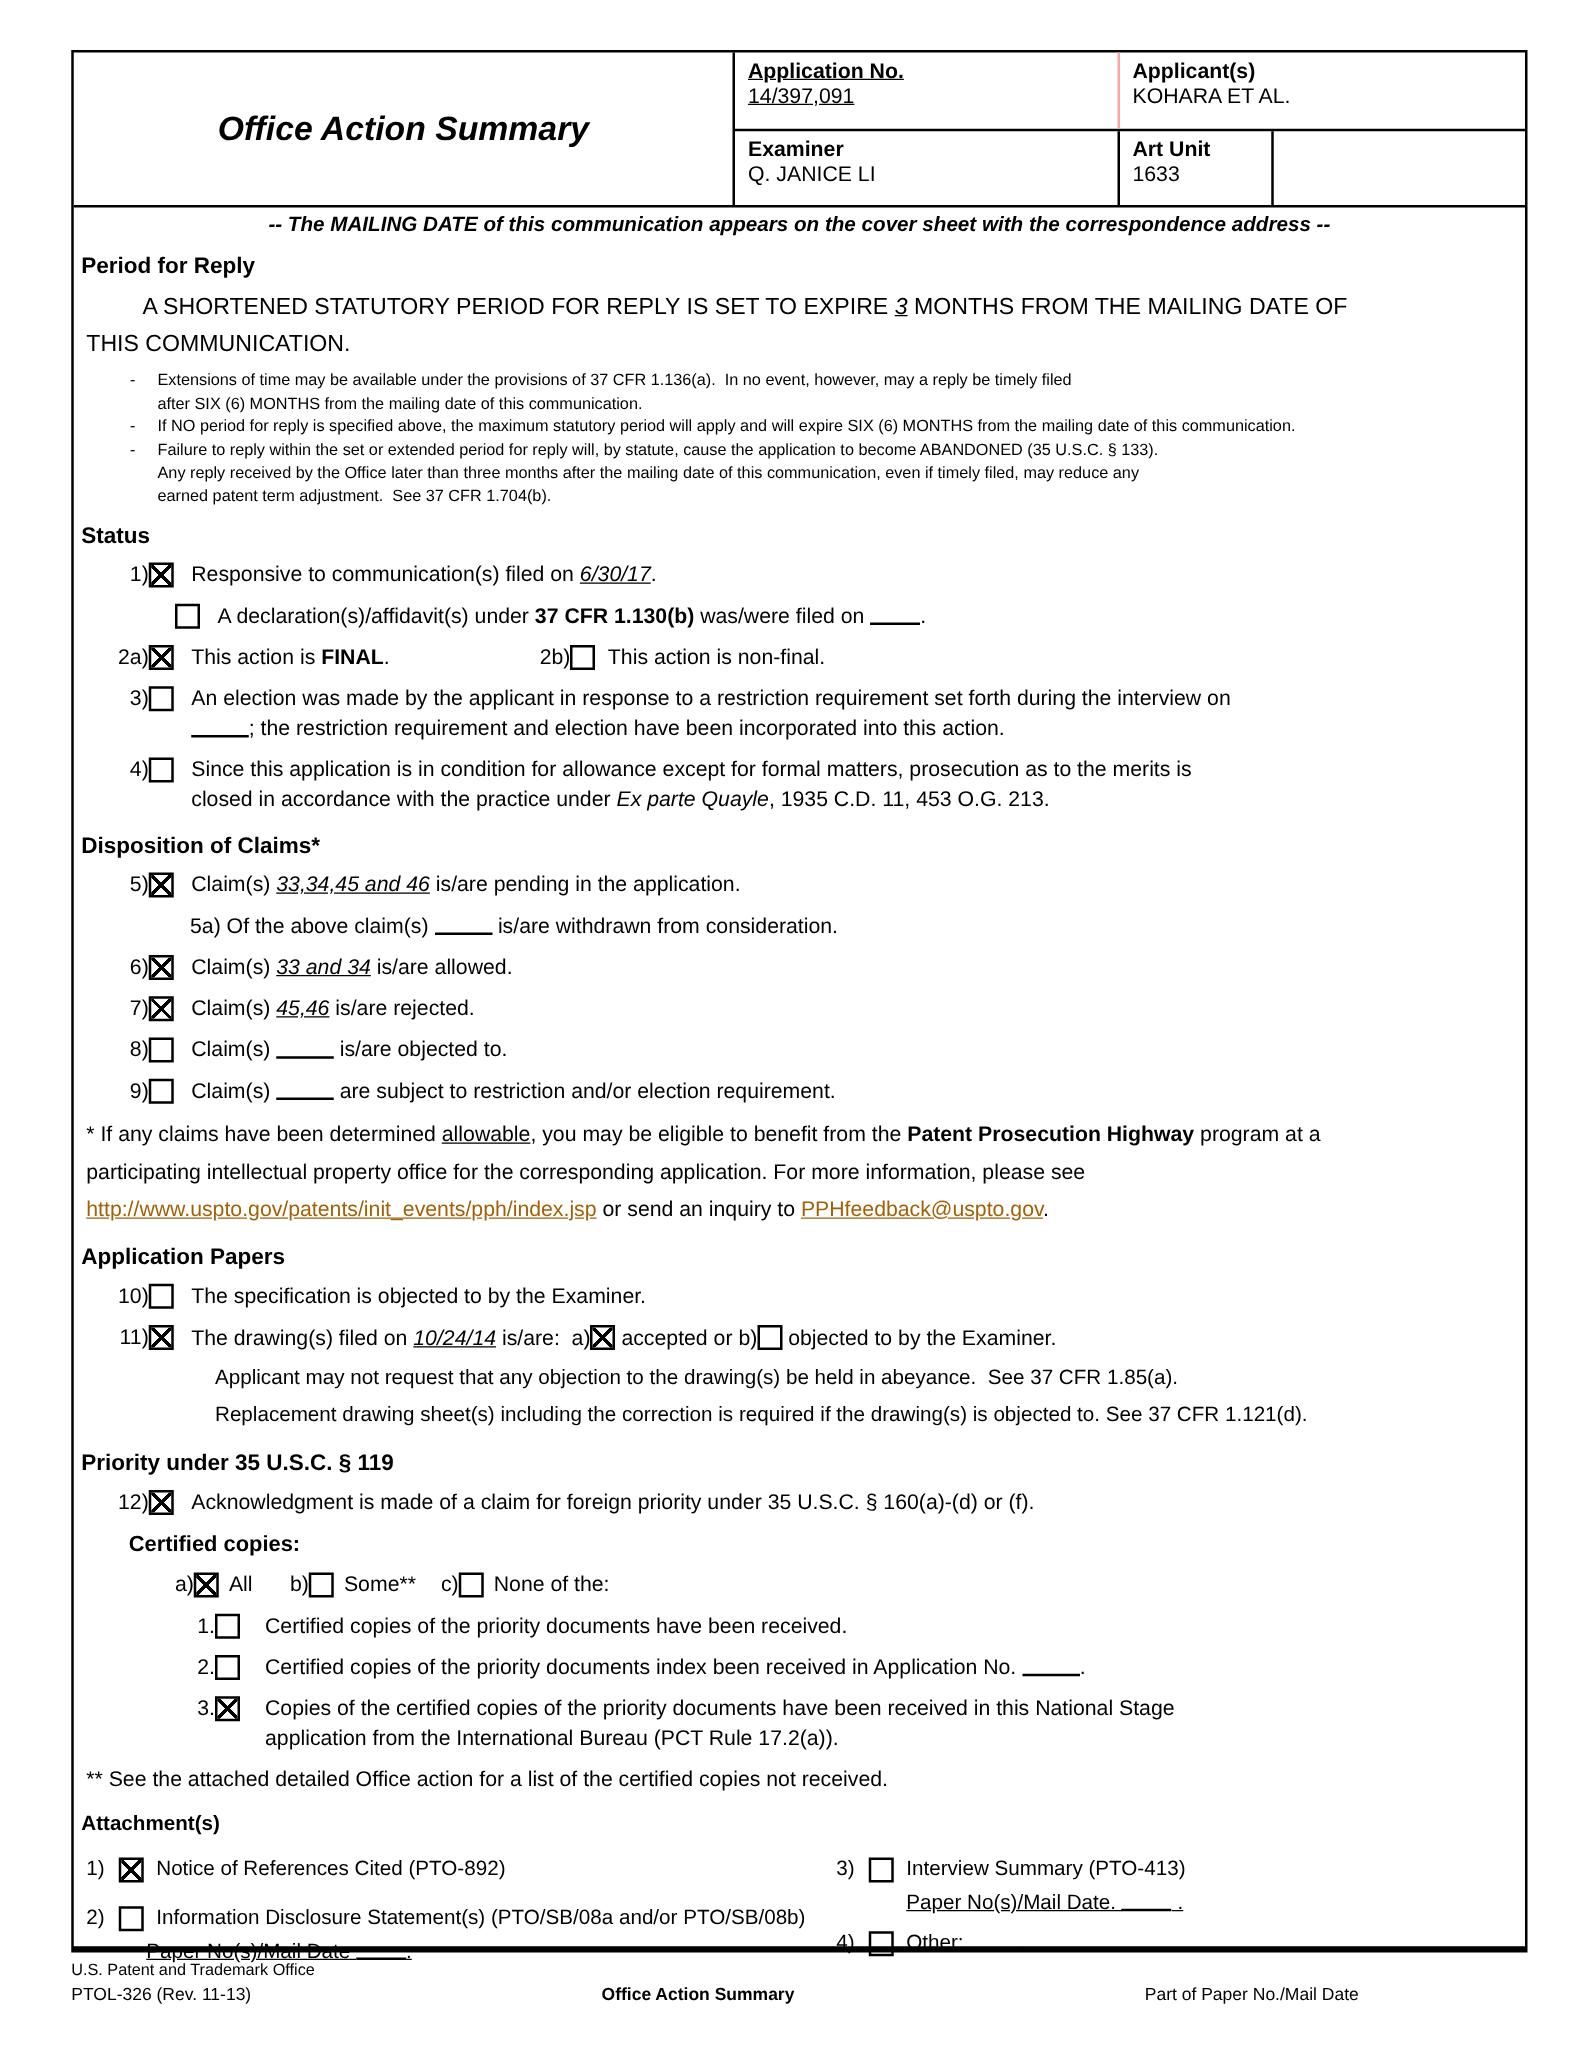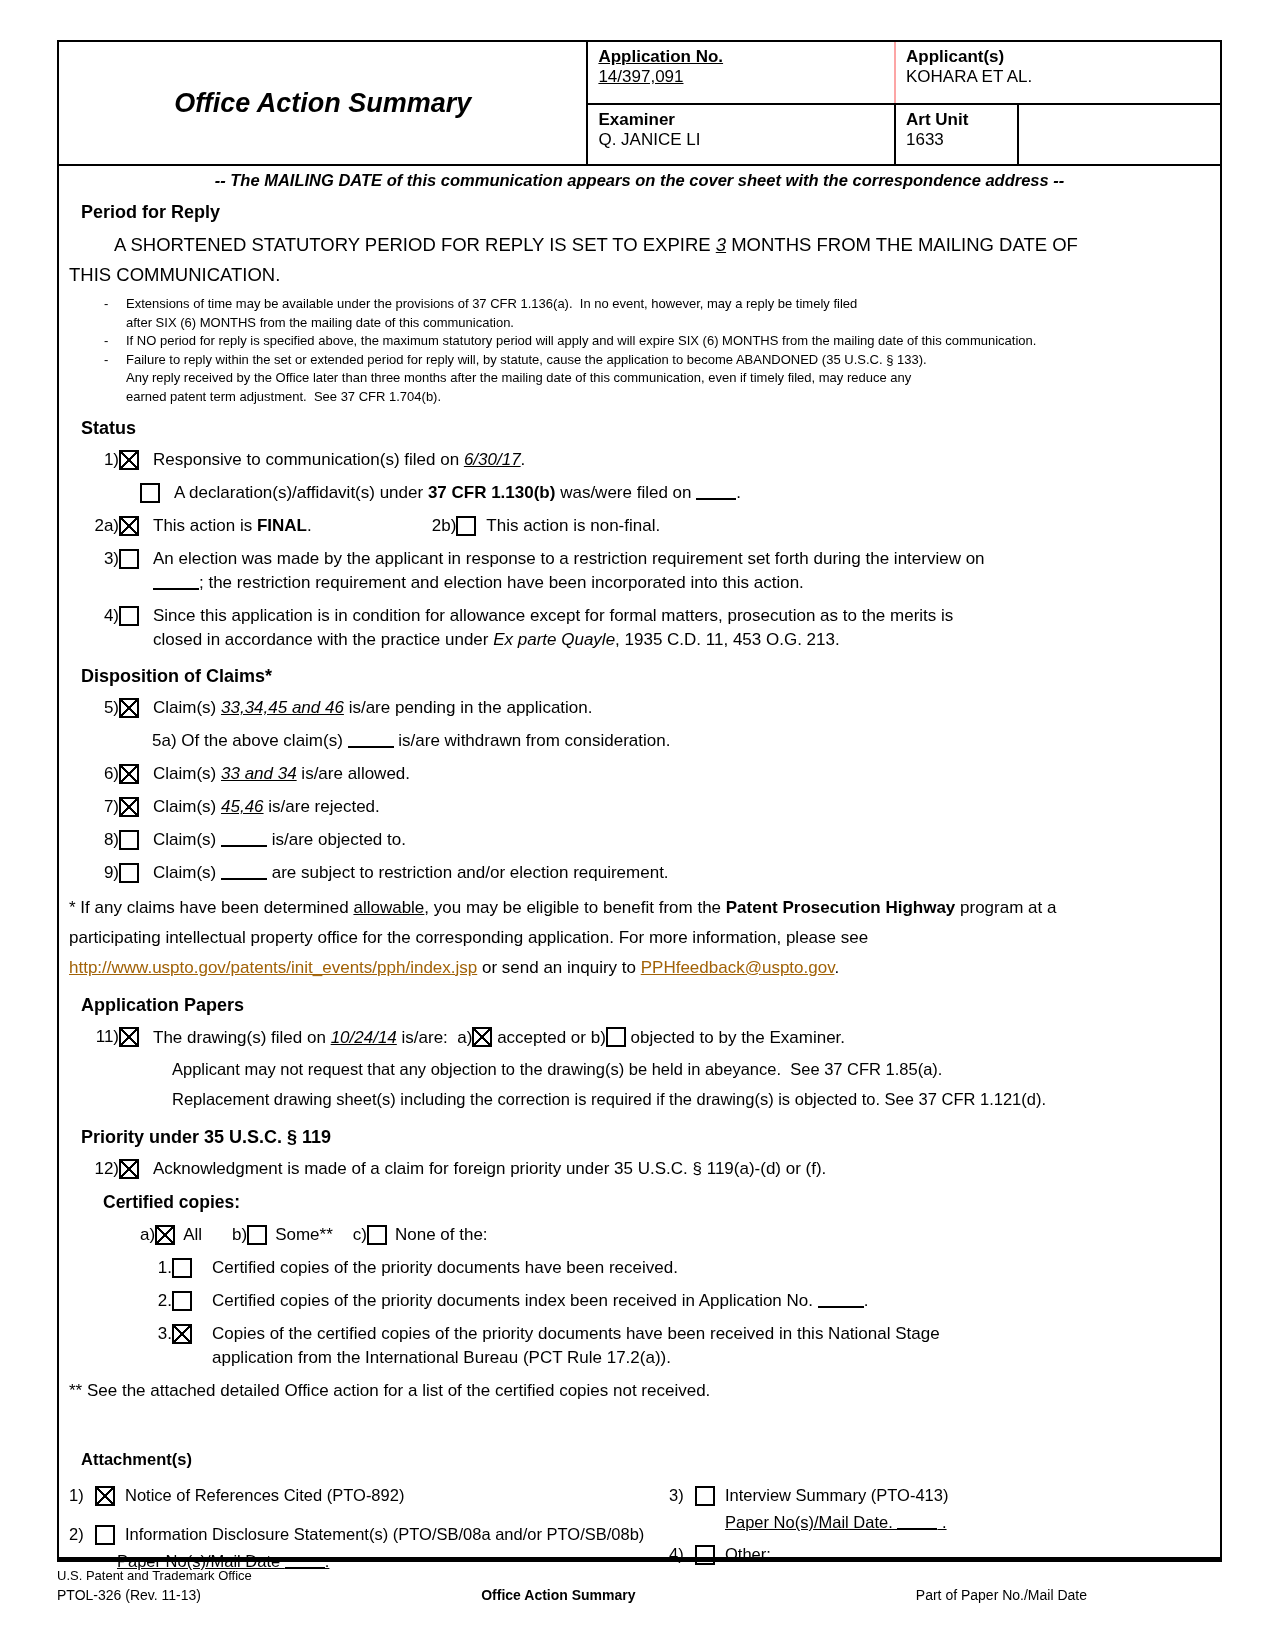--- a/index.html
+++ b/index.html
@@ -55,21 +55,21 @@
   .cb.checked::before {
     content: ""; position: absolute; inset: 0;
     background:
       linear-gradient(to top right,  transparent calc(50% - 1.3px), #000 calc(50% - 1.3px), #000 calc(50% + 1.3px), transparent calc(50% + 1.3px)),
       linear-gradient(to bottom right, transparent calc(50% - 1.3px), #000 calc(50% - 1.3px), #000 calc(50% + 1.3px), transparent calc(50% + 1.3px));
   }
   .mailing {
     text-align: center; font-weight: bold; font-style: italic;
     font-size: 16.5px; margin-top: 5px;
   }
-  .sect { font-weight: bold; font-size: 18px; padding-left: 22px; }
+  .sect { font-weight: bold; font-size: 18px; padding-left: 6px; }
   .mt12 { margin-top: 12px; } .mt14 { margin-top: 14px; }
   .statement {
     font-size: 18.5px; line-height: 30px; margin-top: 7px;
     padding-left: 10px; text-indent: 45px; white-space: pre-wrap;
   }
   .bullets { margin-top: 5px; padding-left: 45px; list-style: none; }
   .bullets li {
     font-size: 13px; line-height: 18.5px;
     display: flex;
   }
@@ -217,32 +217,37 @@
       <span class="no">9)</span>
       <span class="cb"></span>
       <span class="txt"><span class="t">Claim(s) </span><span class="blank"></span><span class="t"> are subject to restriction and/or election requirement.</span></span>
     </div>
     <div class="fn"><span class="t">* If any claims have been determined </span><span class="ul t">allowable</span><span class="t">, you may be eligible to benefit from the </span><span class="b t">Patent Prosecution Highway</span><span class="t"> program at a
 participating intellectual property office for the corresponding application. For more information, please see
 </span><span class="link t">http://www.uspto.gov/patents/init_events/pph/index.jsp</span><span class="t"> or send an inquiry to </span><span class="link t">PPHfeedback@uspto.gov</span><span class="t">.</span></div>
 
     <div class="sect mt12">Application Papers</div>
     <div class="row">
+      <span class="no">10)</span>
+      <span class="cb"></span>
+      <span class="txt t">The specification is objected to by the Examiner.</span>
+    </div>
+    <div class="row">
       <span class="no">11)</span>
       <span class="cb checked"></span>
       <span class="txt"><span class="t">The drawing(s) filed on </span><span class="vi">10/24/14</span><span class="t"> is/are:  a)</span><span class="cb checked" style="vertical-align:-4px"></span><span class="t"> accepted or b)</span><span class="cb" style="vertical-align:-4px"></span><span class="t"> objected to by the Examiner.</span></span>
     </div>
     <div class="notes t">Applicant may not request that any objection to the drawing(s) be held in abeyance.  See 37 CFR 1.85(a).</div>
     <div class="notes t" style="margin-top:2px">Replacement drawing sheet(s) including the correction is required if the drawing(s) is objected to. See 37 CFR 1.121(d).</div>
 
     <div class="sect mt14">Priority under 35 U.S.C. § 119</div>
     <div class="row">
       <span class="no">12)</span>
       <span class="cb checked"></span>
-      <span class="txt t">Acknowledgment is made of a claim for foreign priority under 35 U.S.C. § 119(a)-(d) or (f).</span>
+      <span class="txt t">Acknowledgment is made of a claim for foreign priority under 35 U.S.C. § 160(a)-(d) or (f).</span>
     </div>
     <div class="plain b" style="padding-left:44px;font-size:17.5px">Certified copies:</div>
     <div class="row" style="padding-left:81px;margin-top:9px">
       <span class="grp">
           <span class="t">a)</span>
           <span class="cb checked"></span>
           <span class="t" style="margin-left:8px">All</span>
         </span>
       <span class="grp" style="margin-left:30px">
           <span class="t">b)</span>

